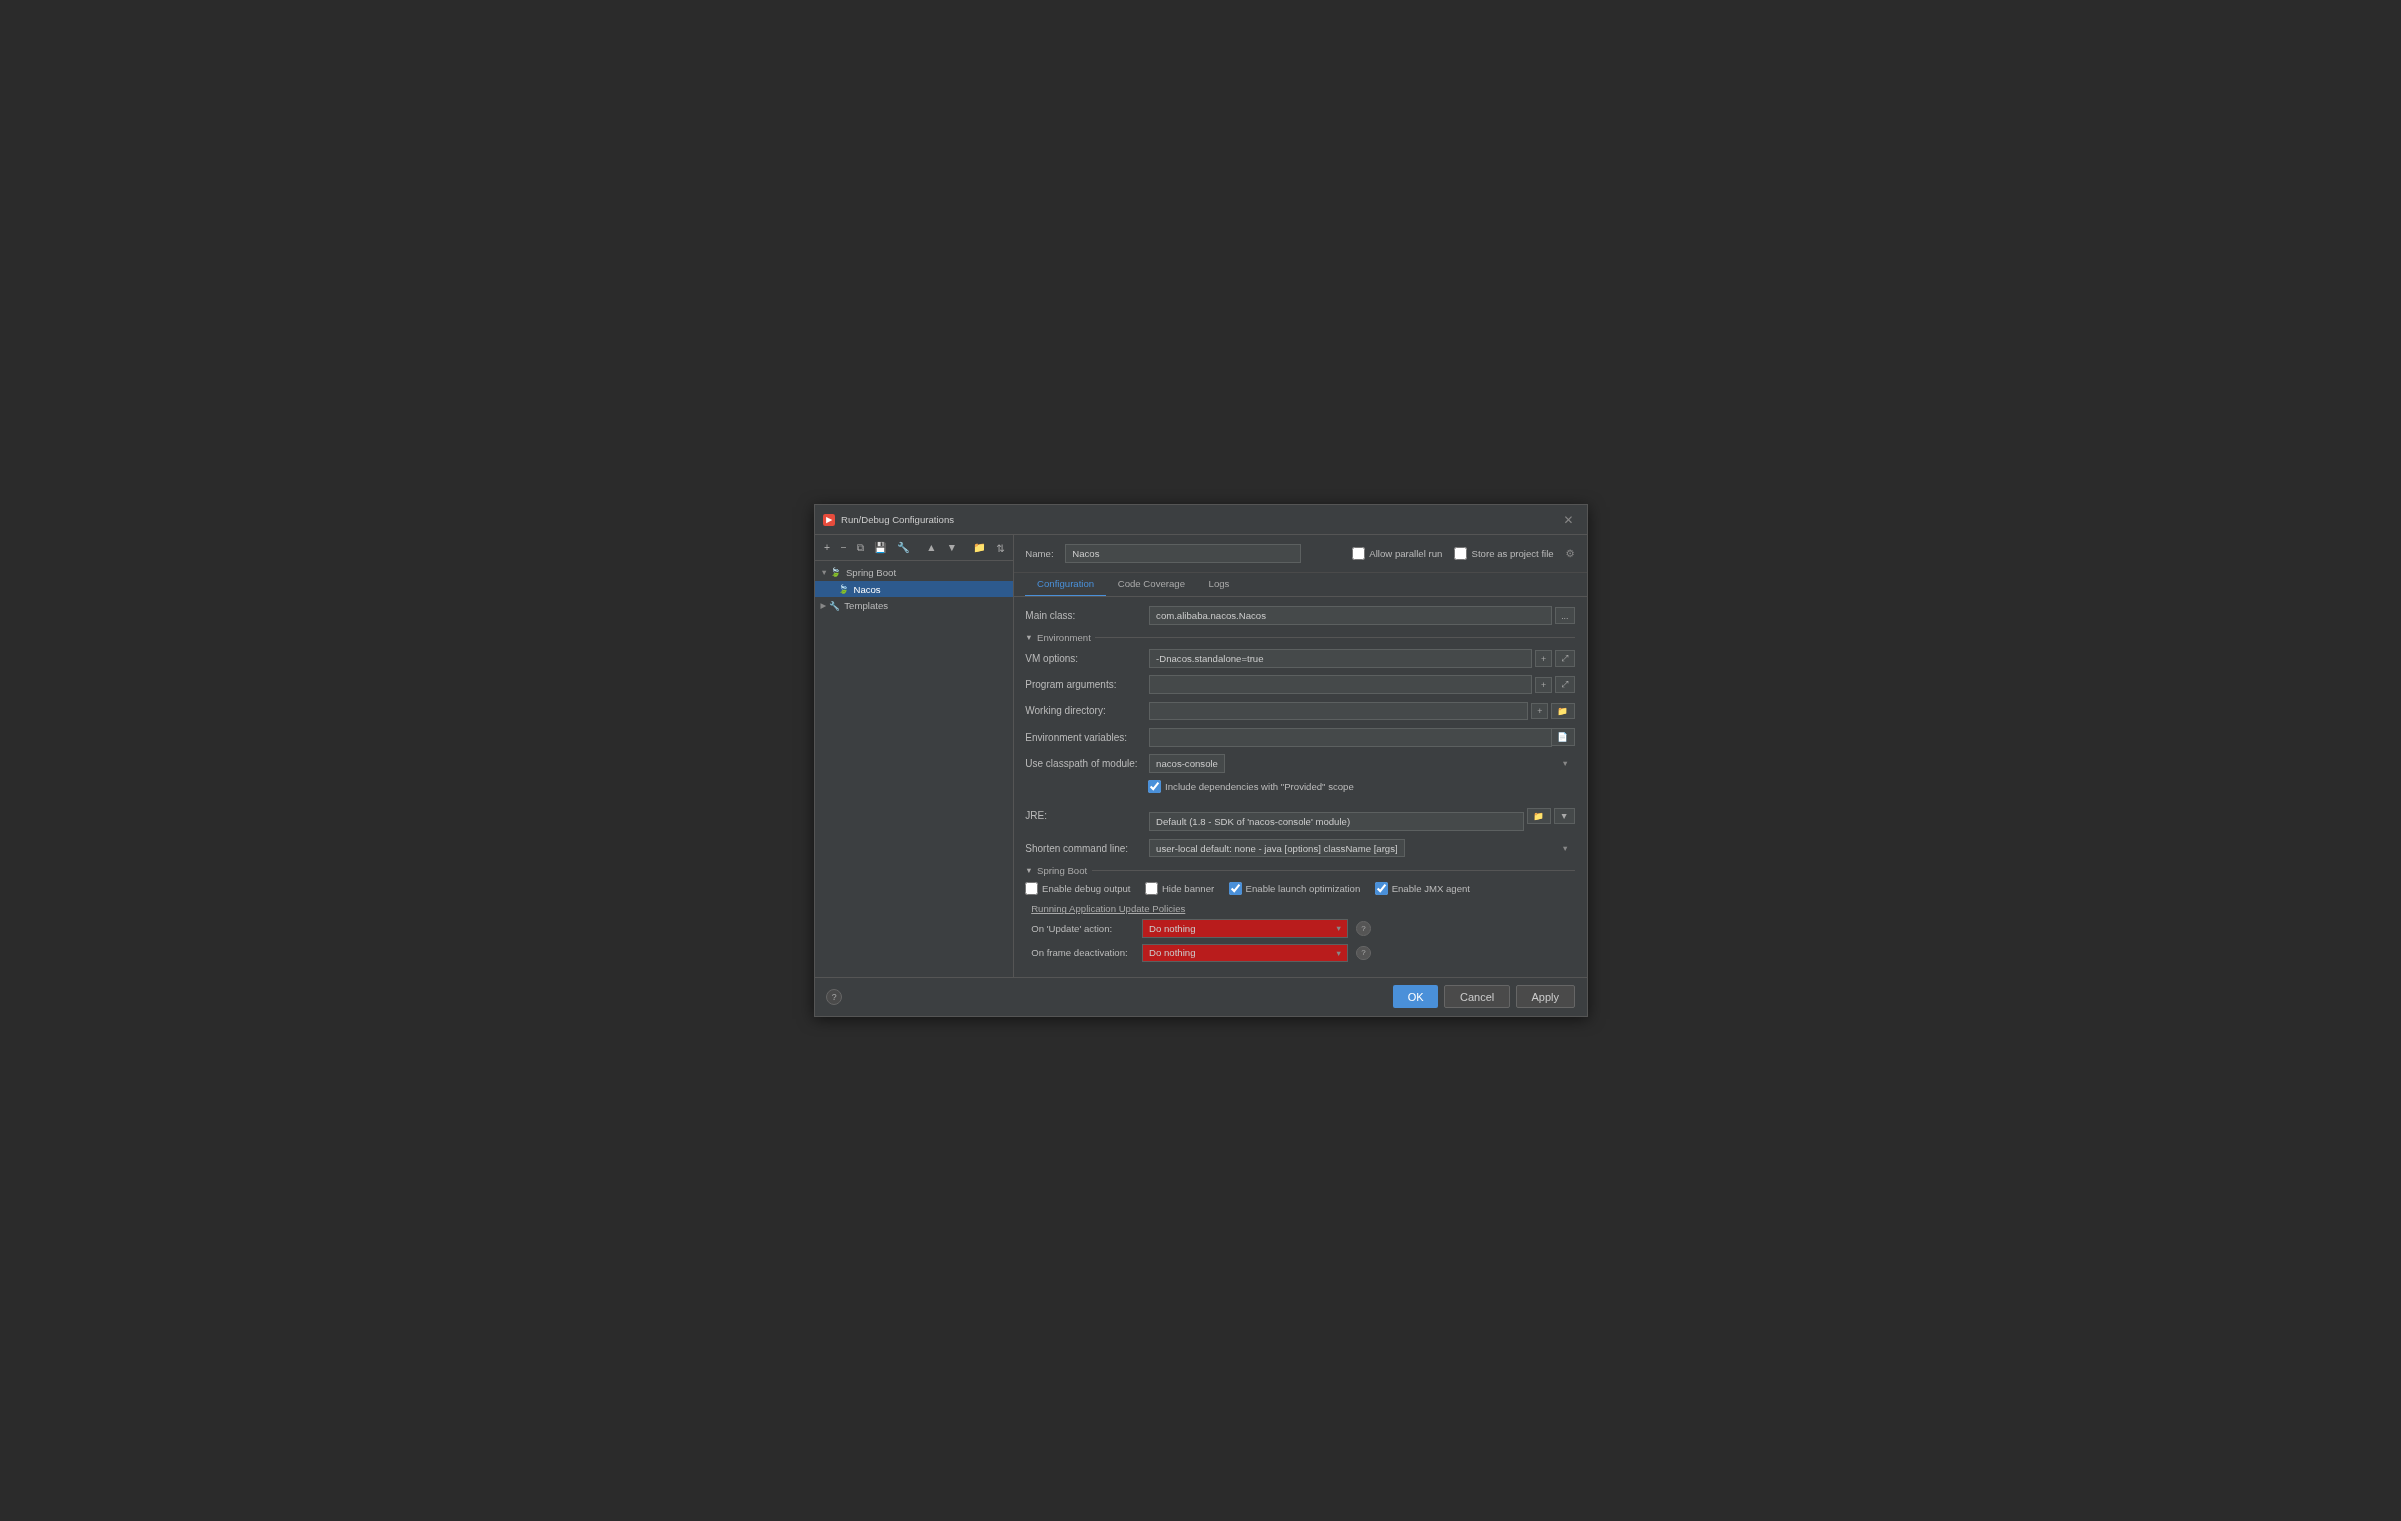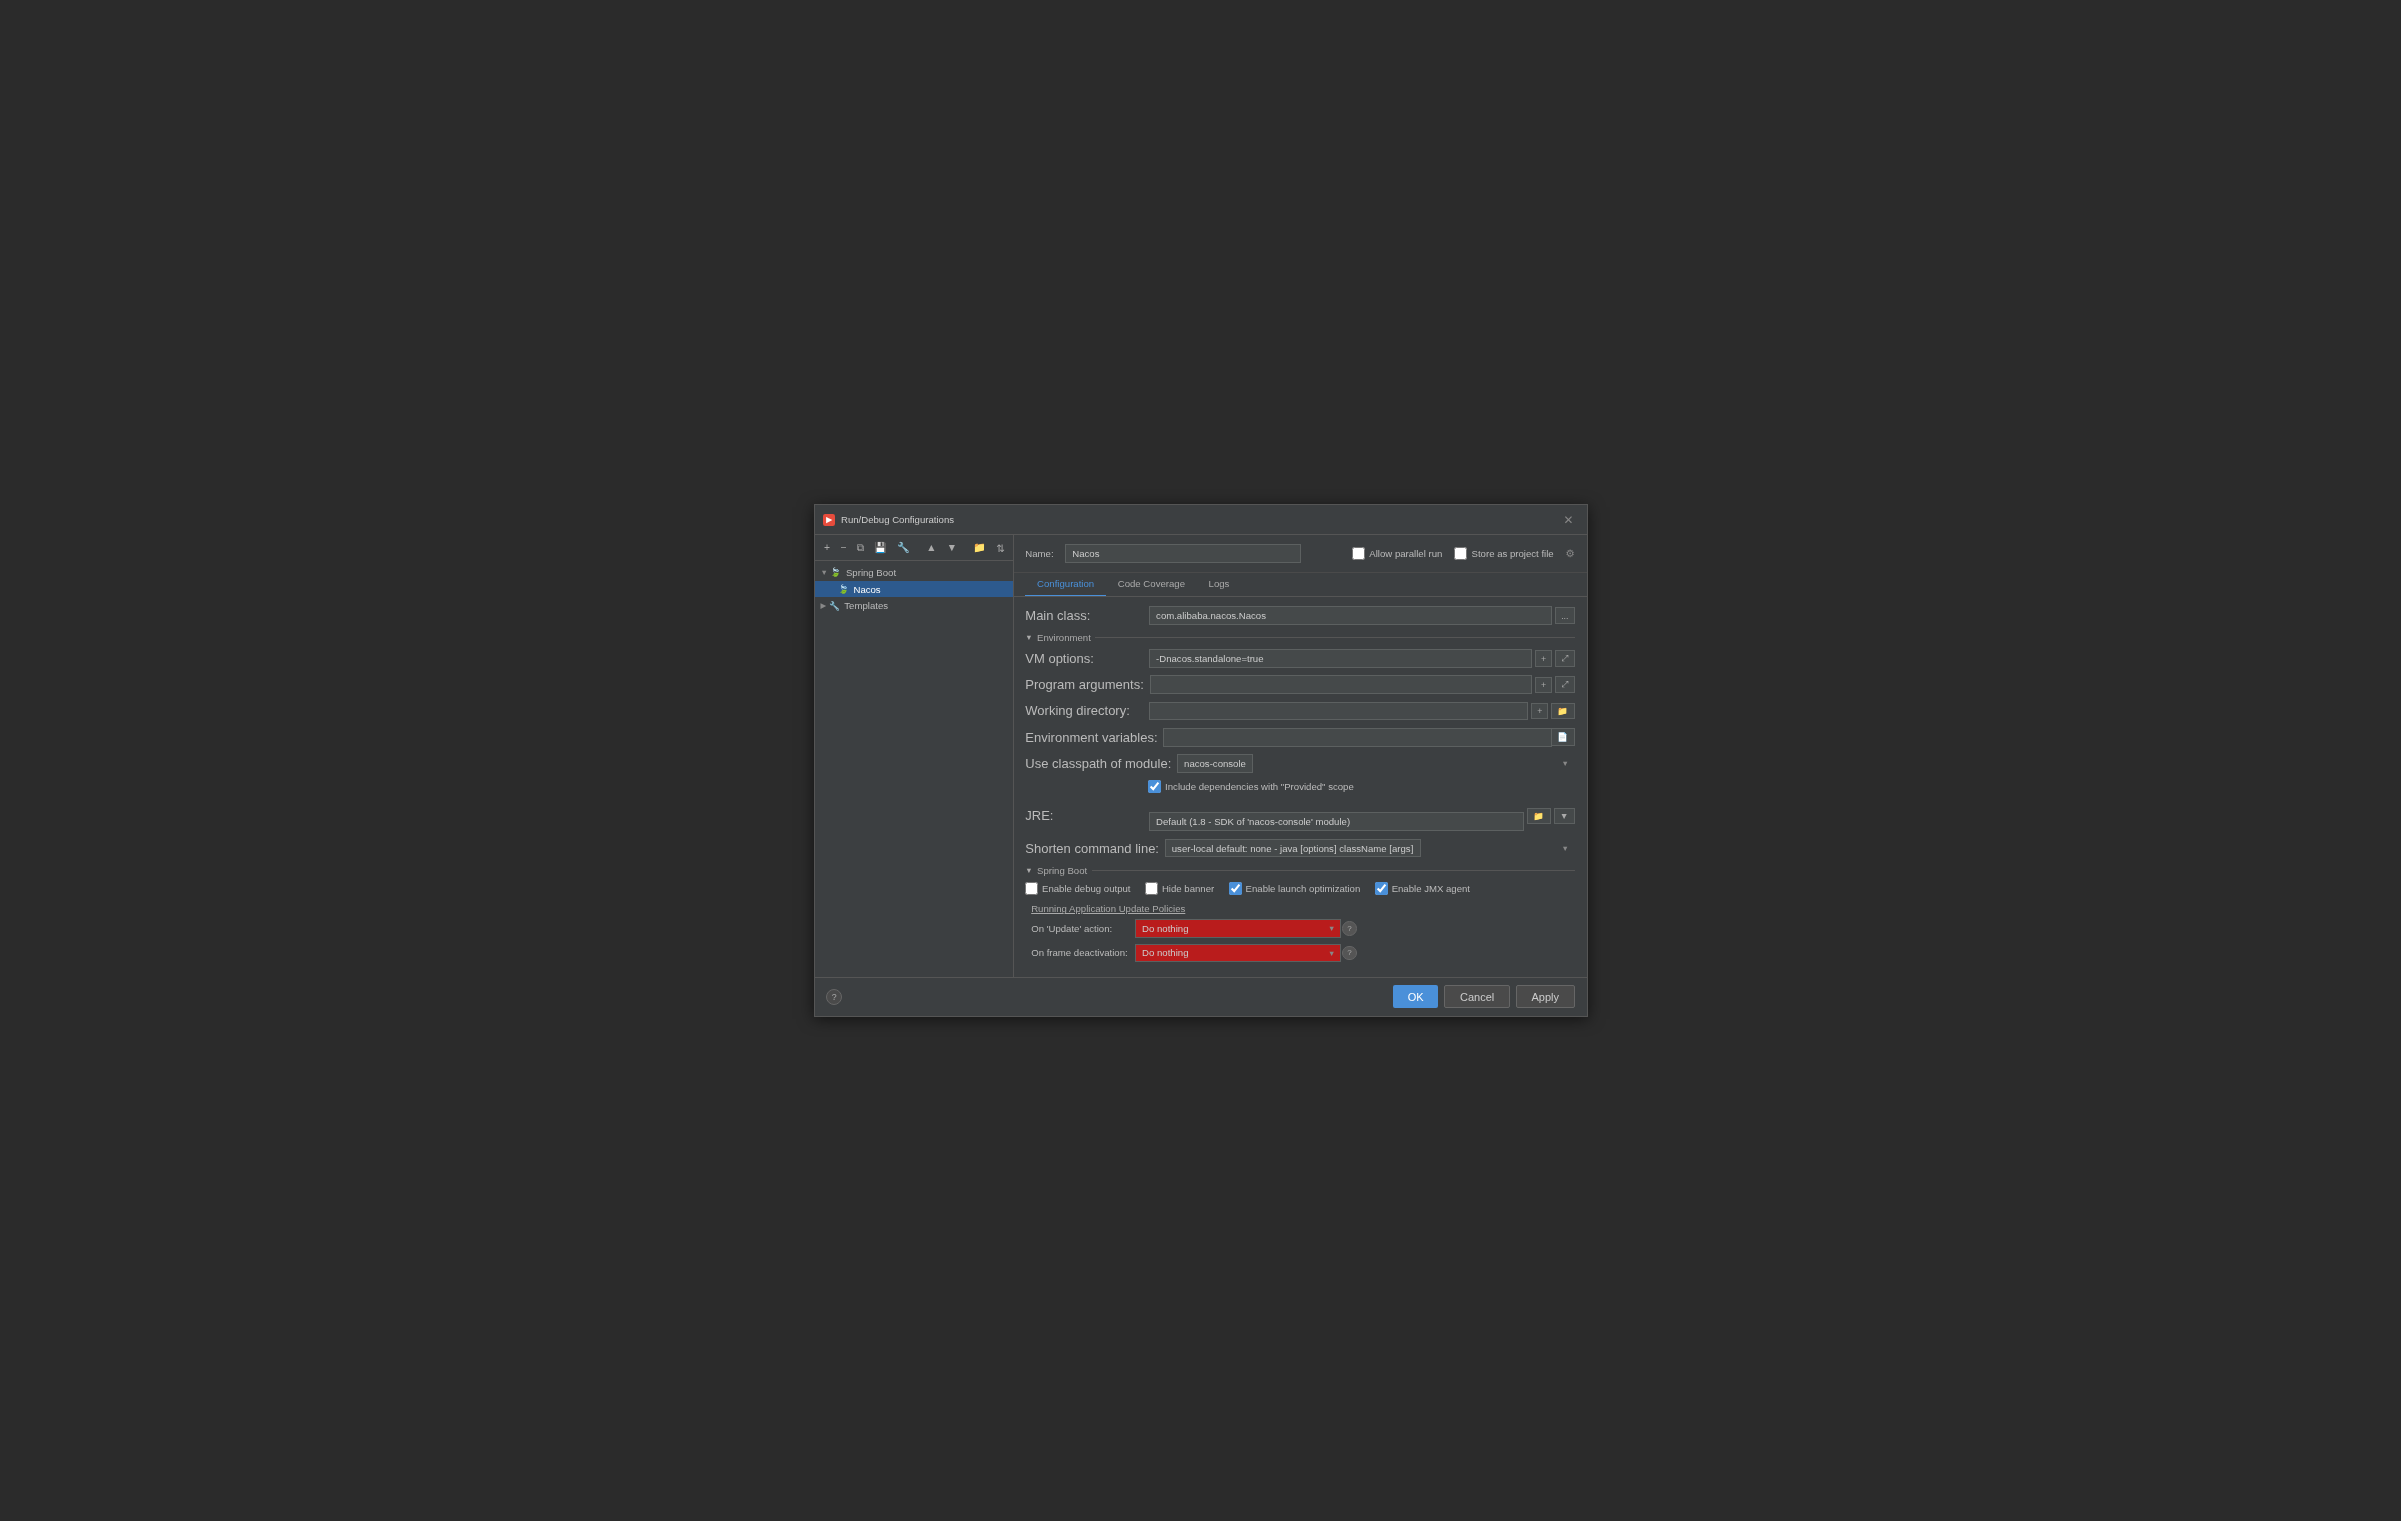--- a/index.html
+++ b/index.html
@@ -190,21 +190,21 @@
     .field-row {
       display: flex;
       align-items: center;
       margin-bottom: 7.4px;
       gap: 5.9px;
     }
     .field-label {
       color: #bbbbbb;
       white-space: nowrap;
       min-width: 118px;
-      font-size: 13px;
+      font-size: 10px;
     }
     .field-input {
       background: #45494a;
       border: 0.7px solid #5c6060;
       color: #cccccc;
       padding: 2.9px 5.9px;
       font-size: 9.6px;
       flex: 1;
       outline: none;
     }
@@ -282,21 +282,21 @@
     .cb-option input[type="checkbox"] {
       accent-color: #4a90d9;
     }
     .running-policies {
       margin-left: 5.9px;
     }
     .policy-row {
       display: flex;
       align-items: center;
       margin-bottom: 5.9px;
-      gap: 1px;
+      gap: 8px;
     }
     .policy-label {
       color: #bbbbbb;
       min-width: 103px;
       font-size: 9.6px;
     }
     .policy-select-wrap {
       position: relative;
       flex: 0 0 206px;
     }

